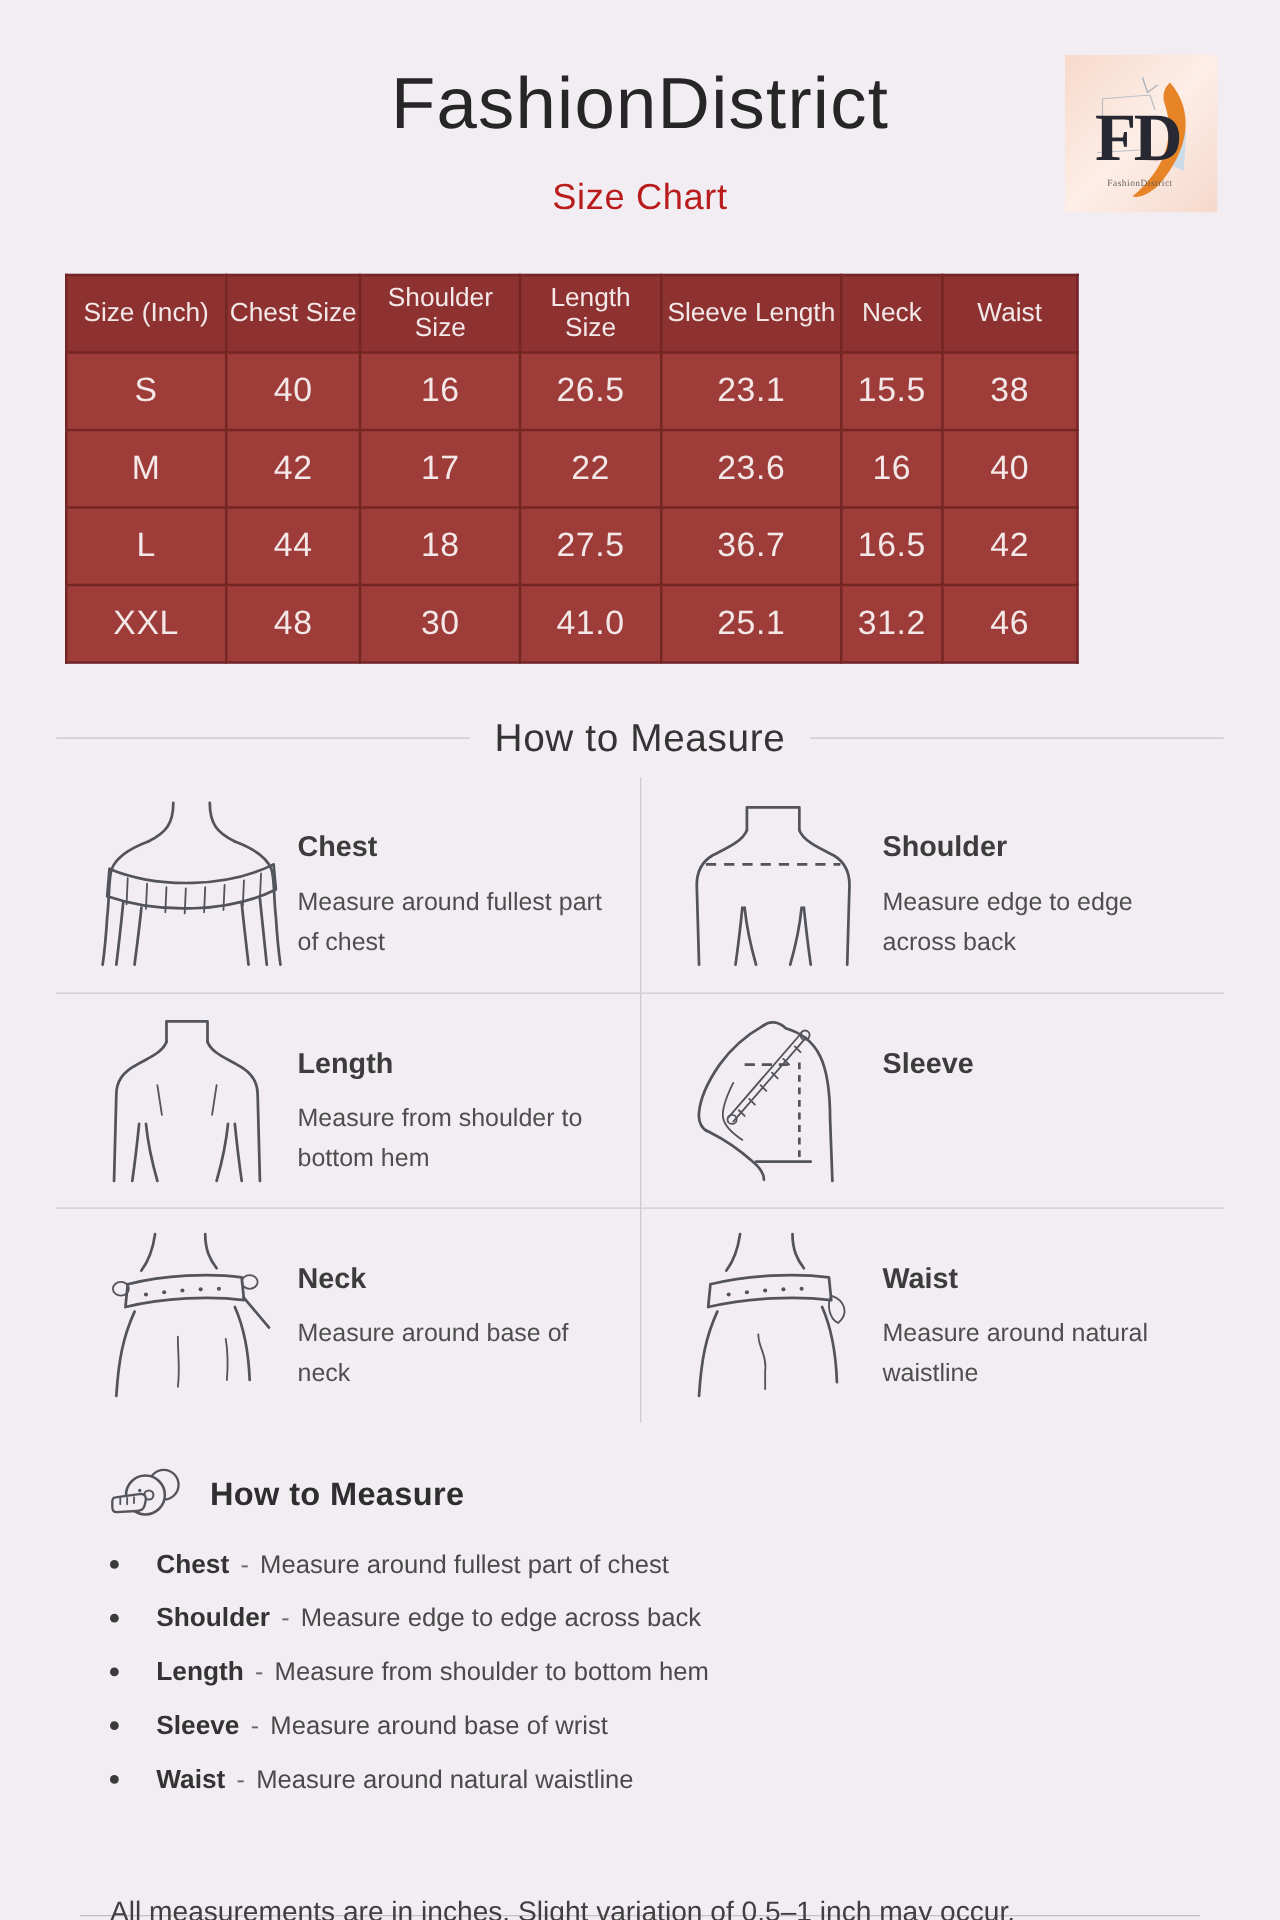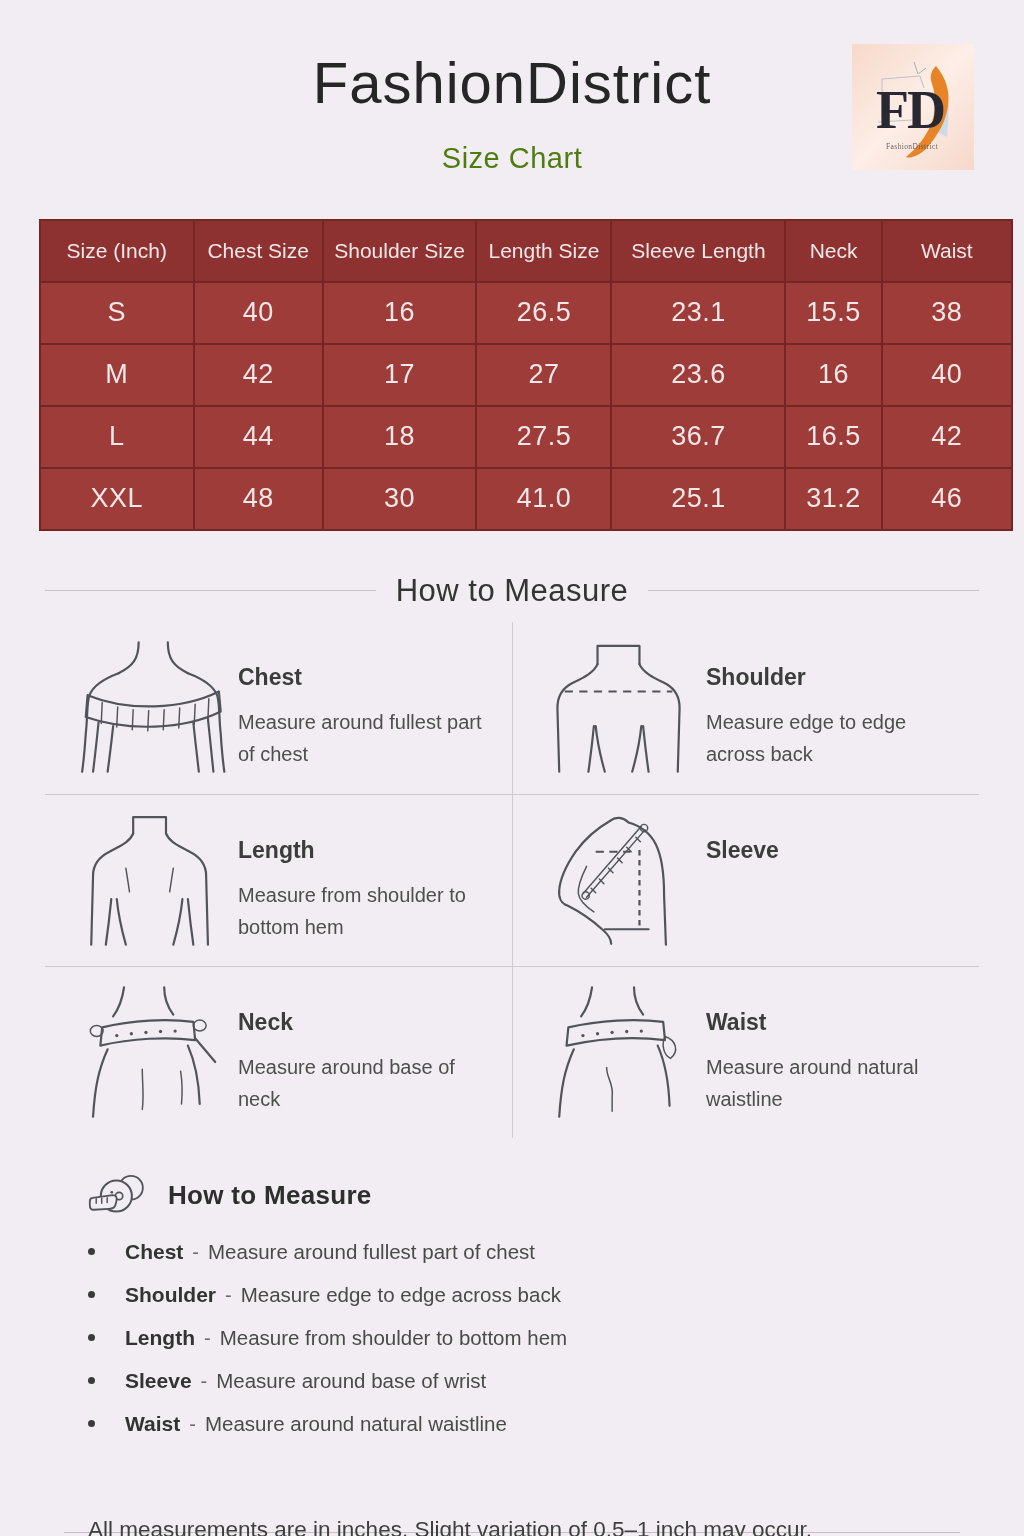--- a/index.html
+++ b/index.html
@@ -6,24 +6,24 @@
   html,body { background:#e8e4e8; }
   .page {
     position:relative; width:1024px; height:1536px; margin:0 auto;
     background:#f2edf2; overflow:hidden;
     font-family:"Liberation Sans", sans-serif; color:#333;
   }
   
   .brand-title{ margin-top:50px; text-align:center; font-size:58px; font-weight:400;
     letter-spacing:1px; color:#262626; line-height:1.15;}
   .brand-subtitle{ margin-top:24px; text-align:center; font-size:29px; font-weight:400;
-    letter-spacing:.5px; color:#4d7c0f; line-height:34px;}
+    letter-spacing:.5px; color:#b91c1c; line-height:34px;}
   .logo{ position:absolute; top:44px; right:50px; width:122px; height:126px; }
   
-  .size-table{ width:974px; margin:44px 0 0 39px; border-collapse:collapse;
+  .size-table{ width:811px; margin:44px 0 0 52px; border-collapse:collapse;
     background:#c4b5fd; table-layout:fixed;}
   .size-table th,.size-table td{
     border:2px solid #742624; color:#f3e7e7; text-align:center; vertical-align:middle;
     height:62px; font-weight:400;}
   .size-table th{ background:#8d3231; font-size:21px; }
   .size-table td{ background:#9e3c39; font-size:27px; letter-spacing:.5px;}
   
   .measure-heading{ margin:42px 45px 0; display:flex; align-items:center; gap:20px;}
   .measure-heading .hline{ flex:1; height:1px; background:#c9c2c9;}
   .measure-heading .mh-title{ font-size:31px; color:#343434; font-weight:400;
@@ -112,21 +112,21 @@
         <td>16</td>
         <td>26.5</td>
         <td>23.1</td>
         <td>15.5</td>
         <td>38</td>
       </tr>
       <tr>
         <td>M</td>
         <td>42</td>
         <td>17</td>
-        <td>27</td>
+        <td>22</td>
         <td>23.6</td>
         <td>16</td>
         <td>40</td>
       </tr>
       <tr>
         <td>L</td>
         <td>44</td>
         <td>18</td>
         <td>27.5</td>
         <td>36.7</td>

